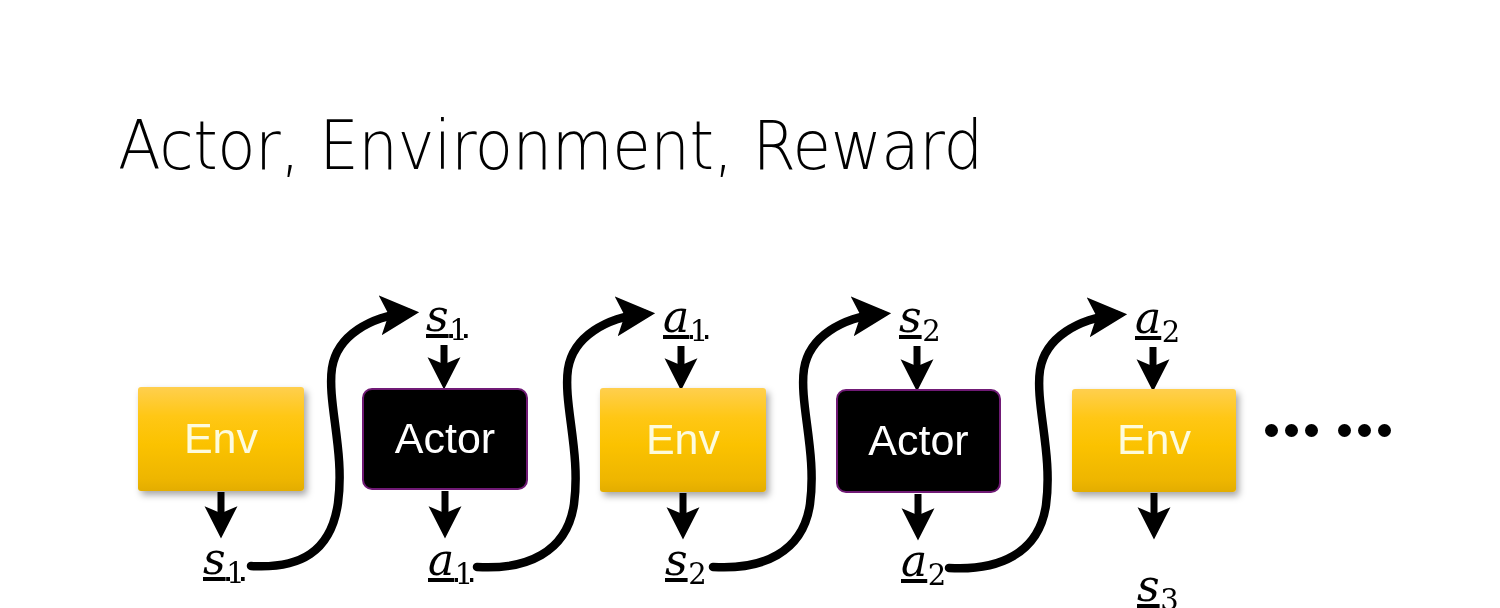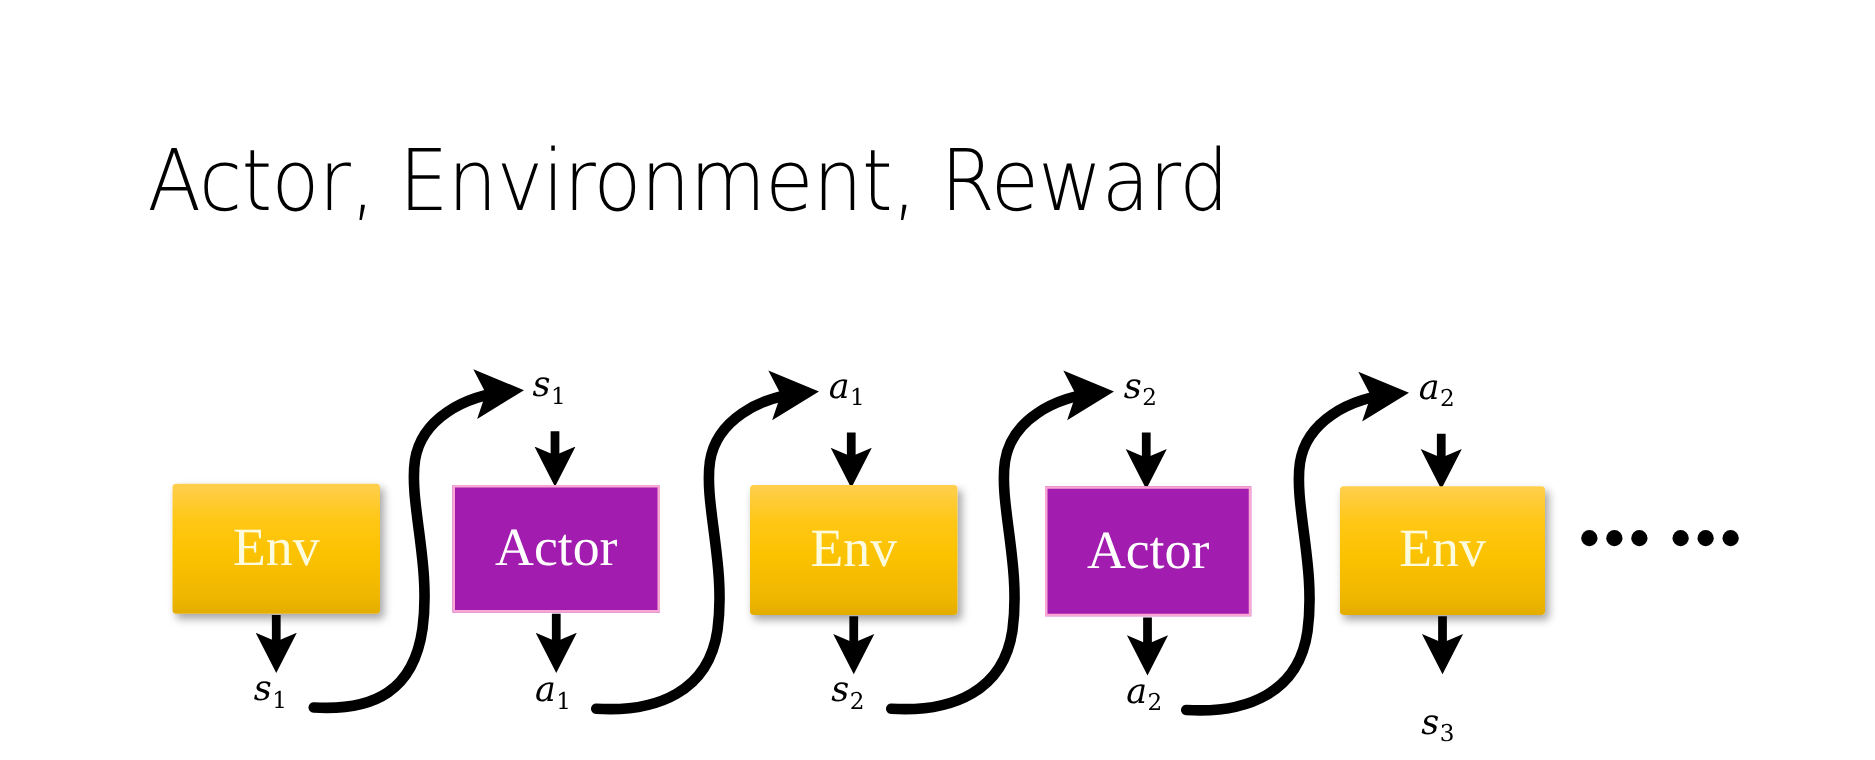--- a/index.html
+++ b/index.html
@@ -49,59 +49,60 @@
     pointer-events: none;
   }
 
   
   .node {
     position: absolute;
     box-sizing: border-box;
     display: flex;
     align-items: center;
     justify-content: center;
-    font-family: Liberation Serif, serif;
+    font-family: Liberation Sans, sans-serif;
     font-weight: 300;
     font-size: 43px;
     line-height: 1;
     user-select: none;
   }
   .node.env {
     background: linear-gradient(to bottom,
                 #ffcf4e 0%,
                 #ffc715 28%,
                 #fbc200 55%,
                 #eeb600 88%,
                 #e3ad00 100%);
     color: #fdfbdd;
     border-radius: 3px;
     box-shadow: 3px 4px 7px rgba(0,0,0,0.35);
     border: none;
   }
   .node.actor {
-    background: #a21caf;
+    background: #000000;
     color: #ffffff;
-    border: 2px solid #f9a8d4;
-    border-radius: 0;
+    border: 2px solid #701a75;
+    border-radius: 10px;
   }
   .node-label {
     display: block;
     transform: translateY(-1px);
   }
 
   
   .var-label {
     position: absolute;
     font-family: "DejaVu Serif", serif;
     font-style: italic;
-    font-size: 28px;
+    font-size: 44px;
     line-height: 1;
     color: #000000;
     white-space: nowrap;
     user-select: none;
+    text-decoration: underline;
   }
   .var-label .sub {
     font-style: normal;
     font-size: 0.66em;
     vertical-align: -0.30em;
     margin-left: 0.02em;
     letter-spacing: 0;
   }
 
   

